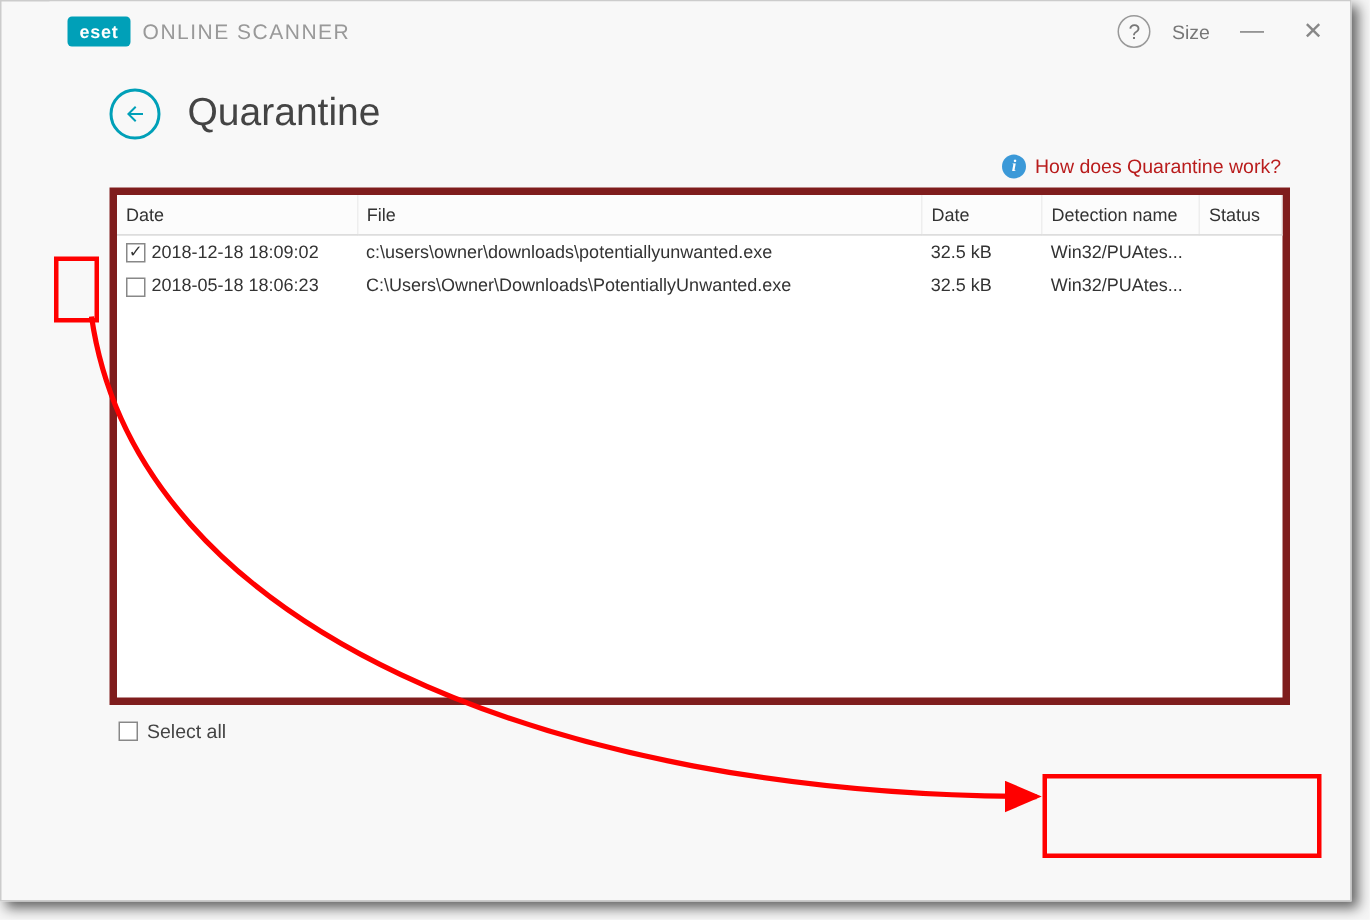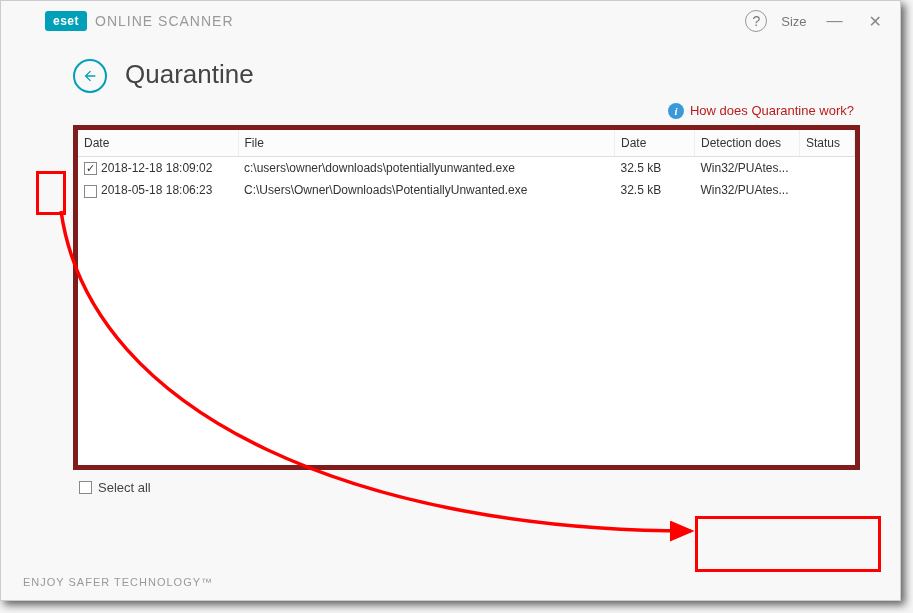--- a/index.html
+++ b/index.html
@@ -268,21 +268,21 @@
     <span class="help-link">How does Quarantine work?</span>
   </div>
 
   <div class="table-container">
     <table>
       <thead>
         <tr>
           <th class="col-date">Date</th>
           <th class="col-file">File</th>
           <th class="col-size">Date</th>
-          <th class="col-det">Detection does</th>
+          <th class="col-det">Detection name</th>
           <th class="col-status">Status</th>
         </tr>
       </thead>
       <tbody id="tbody">
           <tr>
             <td><span class="checkbox checked"></span><span>2018-12-18 18:09:02</span></td>
             <td>c:\users\owner\downloads\potentiallyunwanted.exe</td>
             <td>32.5 kB</td>
             <td>Win32/PUAtes...</td>
             <td></td>
@@ -298,21 +298,20 @@
     </table>
   </div>
 
   <div class="bottom-row">
     <label class="select-all">
       <span class="checkbox"></span>
       <span>Select all</span>
     </label>
   </div>
 
-  <div class="footer">ENJOY SAFER TECHNOLOGY™</div>
 
   <div class="annot annot-checkboxes"></div>
   <div class="annot annot-restore"></div>
   <svg class="arrow-svg" viewBox="0 0 720 360">
     <defs>
       <marker id="arrowhead" markerWidth="8" markerHeight="8" refX="6" refY="3" orient="auto">
         <path d="M0,0 L7,3 L0,6 Z" fill="red"></path>
       </marker>
     </defs>
     <path d="M 10 10 C 40 220, 320 330, 640 330" stroke="red" stroke-width="3.5" fill="none" marker-end="url(#arrowhead)"></path>

